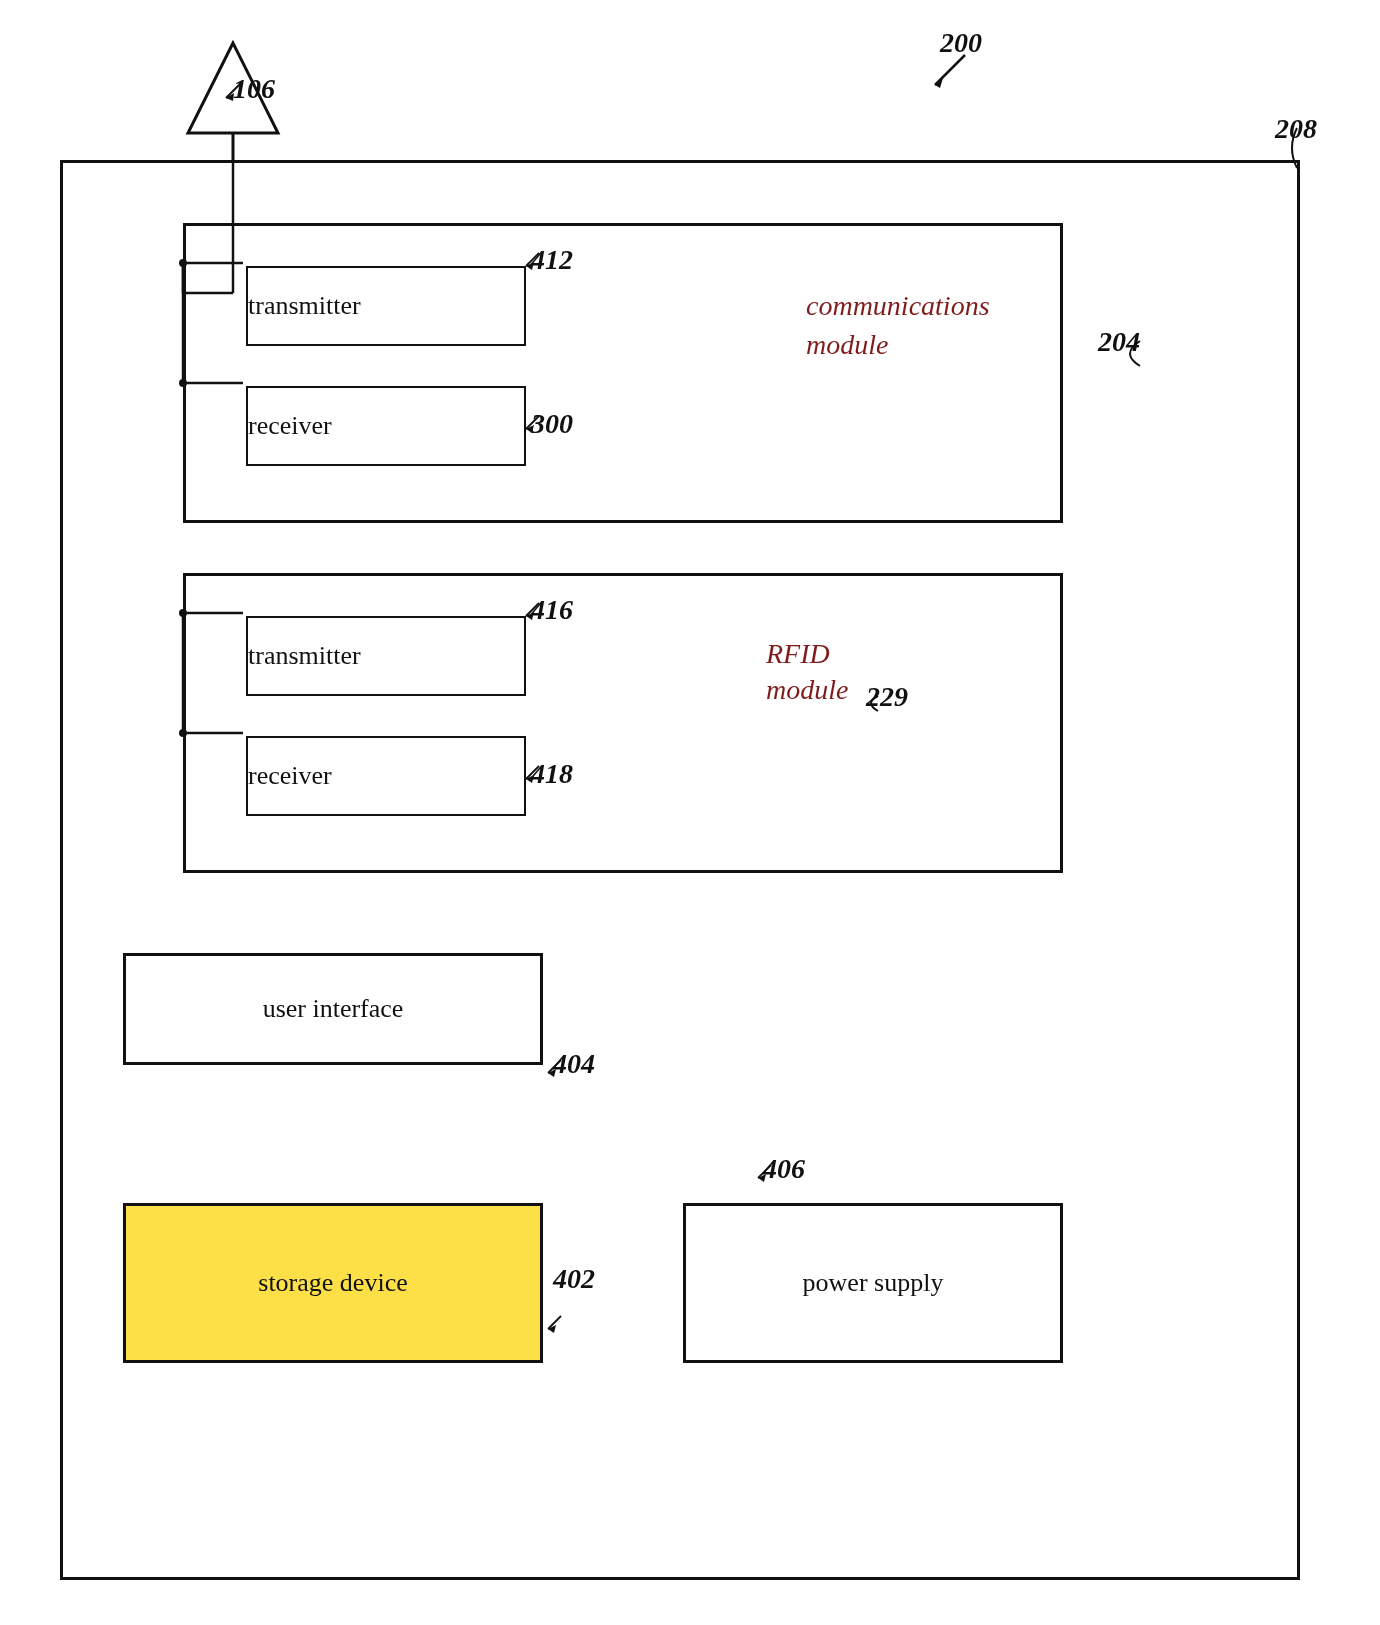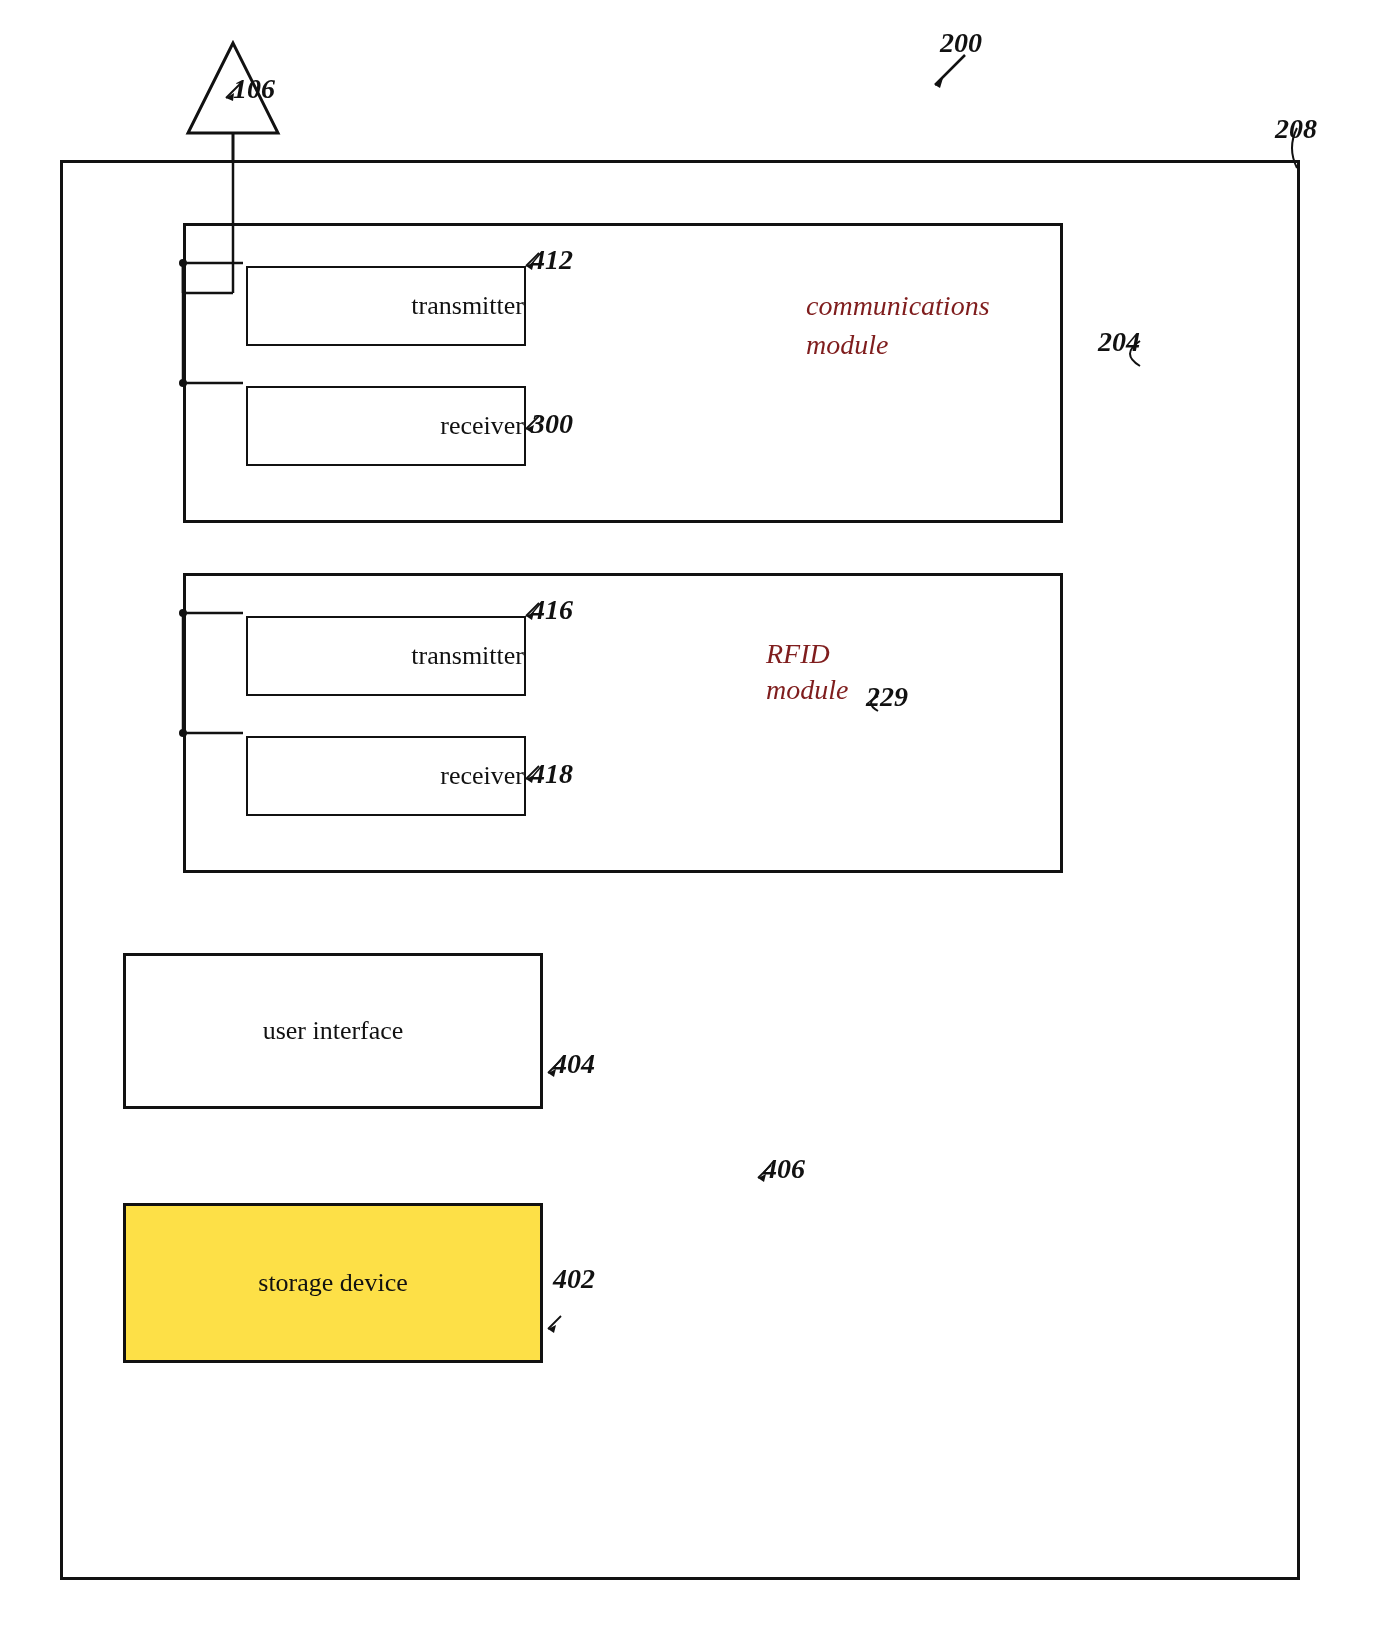--- a/index.html
+++ b/index.html
@@ -70,36 +70,36 @@
       background: #fff;
     }
 
     
     .inner-box {
       position: absolute;
       border: 2.5px solid #111;
       background: #fff;
       display: flex;
       align-items: center;
-      justify-content: flex-end;
+      justify-content: flex-start;
     }
 
     .inner-box-label {
       font-family: 'Georgia', serif;
       font-size: 26px;
       color: #111;
     }
 
     
     .user-interface-box {
       position: absolute;
       top: 790px;
       left: 60px;
       width: 420px;
-      height: 156px;
+      height: 112px;
       border: 3px solid #111;
       background: #fff;
       display: flex;
       align-items: center;
       justify-content: center;
     }
 
     
     .storage-device-box {
       position: absolute;
@@ -264,20 +264,23 @@
     <div class="storage-device-box">
       <span class="box-label">storage device</span>
     </div>
 
     <div class="ref-label" style="top:1092px; left:490px;margin-top:8px;">402</div>
     <svg style="position:absolute;top:1148px;left:480px;width:25px;height:25px;" viewBox="0 0 25 25">
       <line x1="18" y1="5" x2="5" y2="18" stroke="#111" stroke-width="1.8"></line>
       <polygon points="5,18 13,14 11,22" fill="#111"></polygon>
     </svg>
 
+    <div class="power-supply-box">
+      <span class="box-label">power supply</span>
+    </div>
 
     <div class="ref-label" style="top:990px; left:700px;">406</div>
     <svg style="position:absolute;top:997px;left:690px;width:25px;height:25px;" viewBox="0 0 25 25">
       <line x1="18" y1="5" x2="5" y2="18" stroke="#111" stroke-width="1.8"></line>
       <polygon points="5,18 13,14 11,22" fill="#111"></polygon>
     </svg>
 
     <svg class="lines">
 
       <line x1="170" y1="0" x2="170" y2="130" stroke="#111" stroke-width="2.5"></line>

